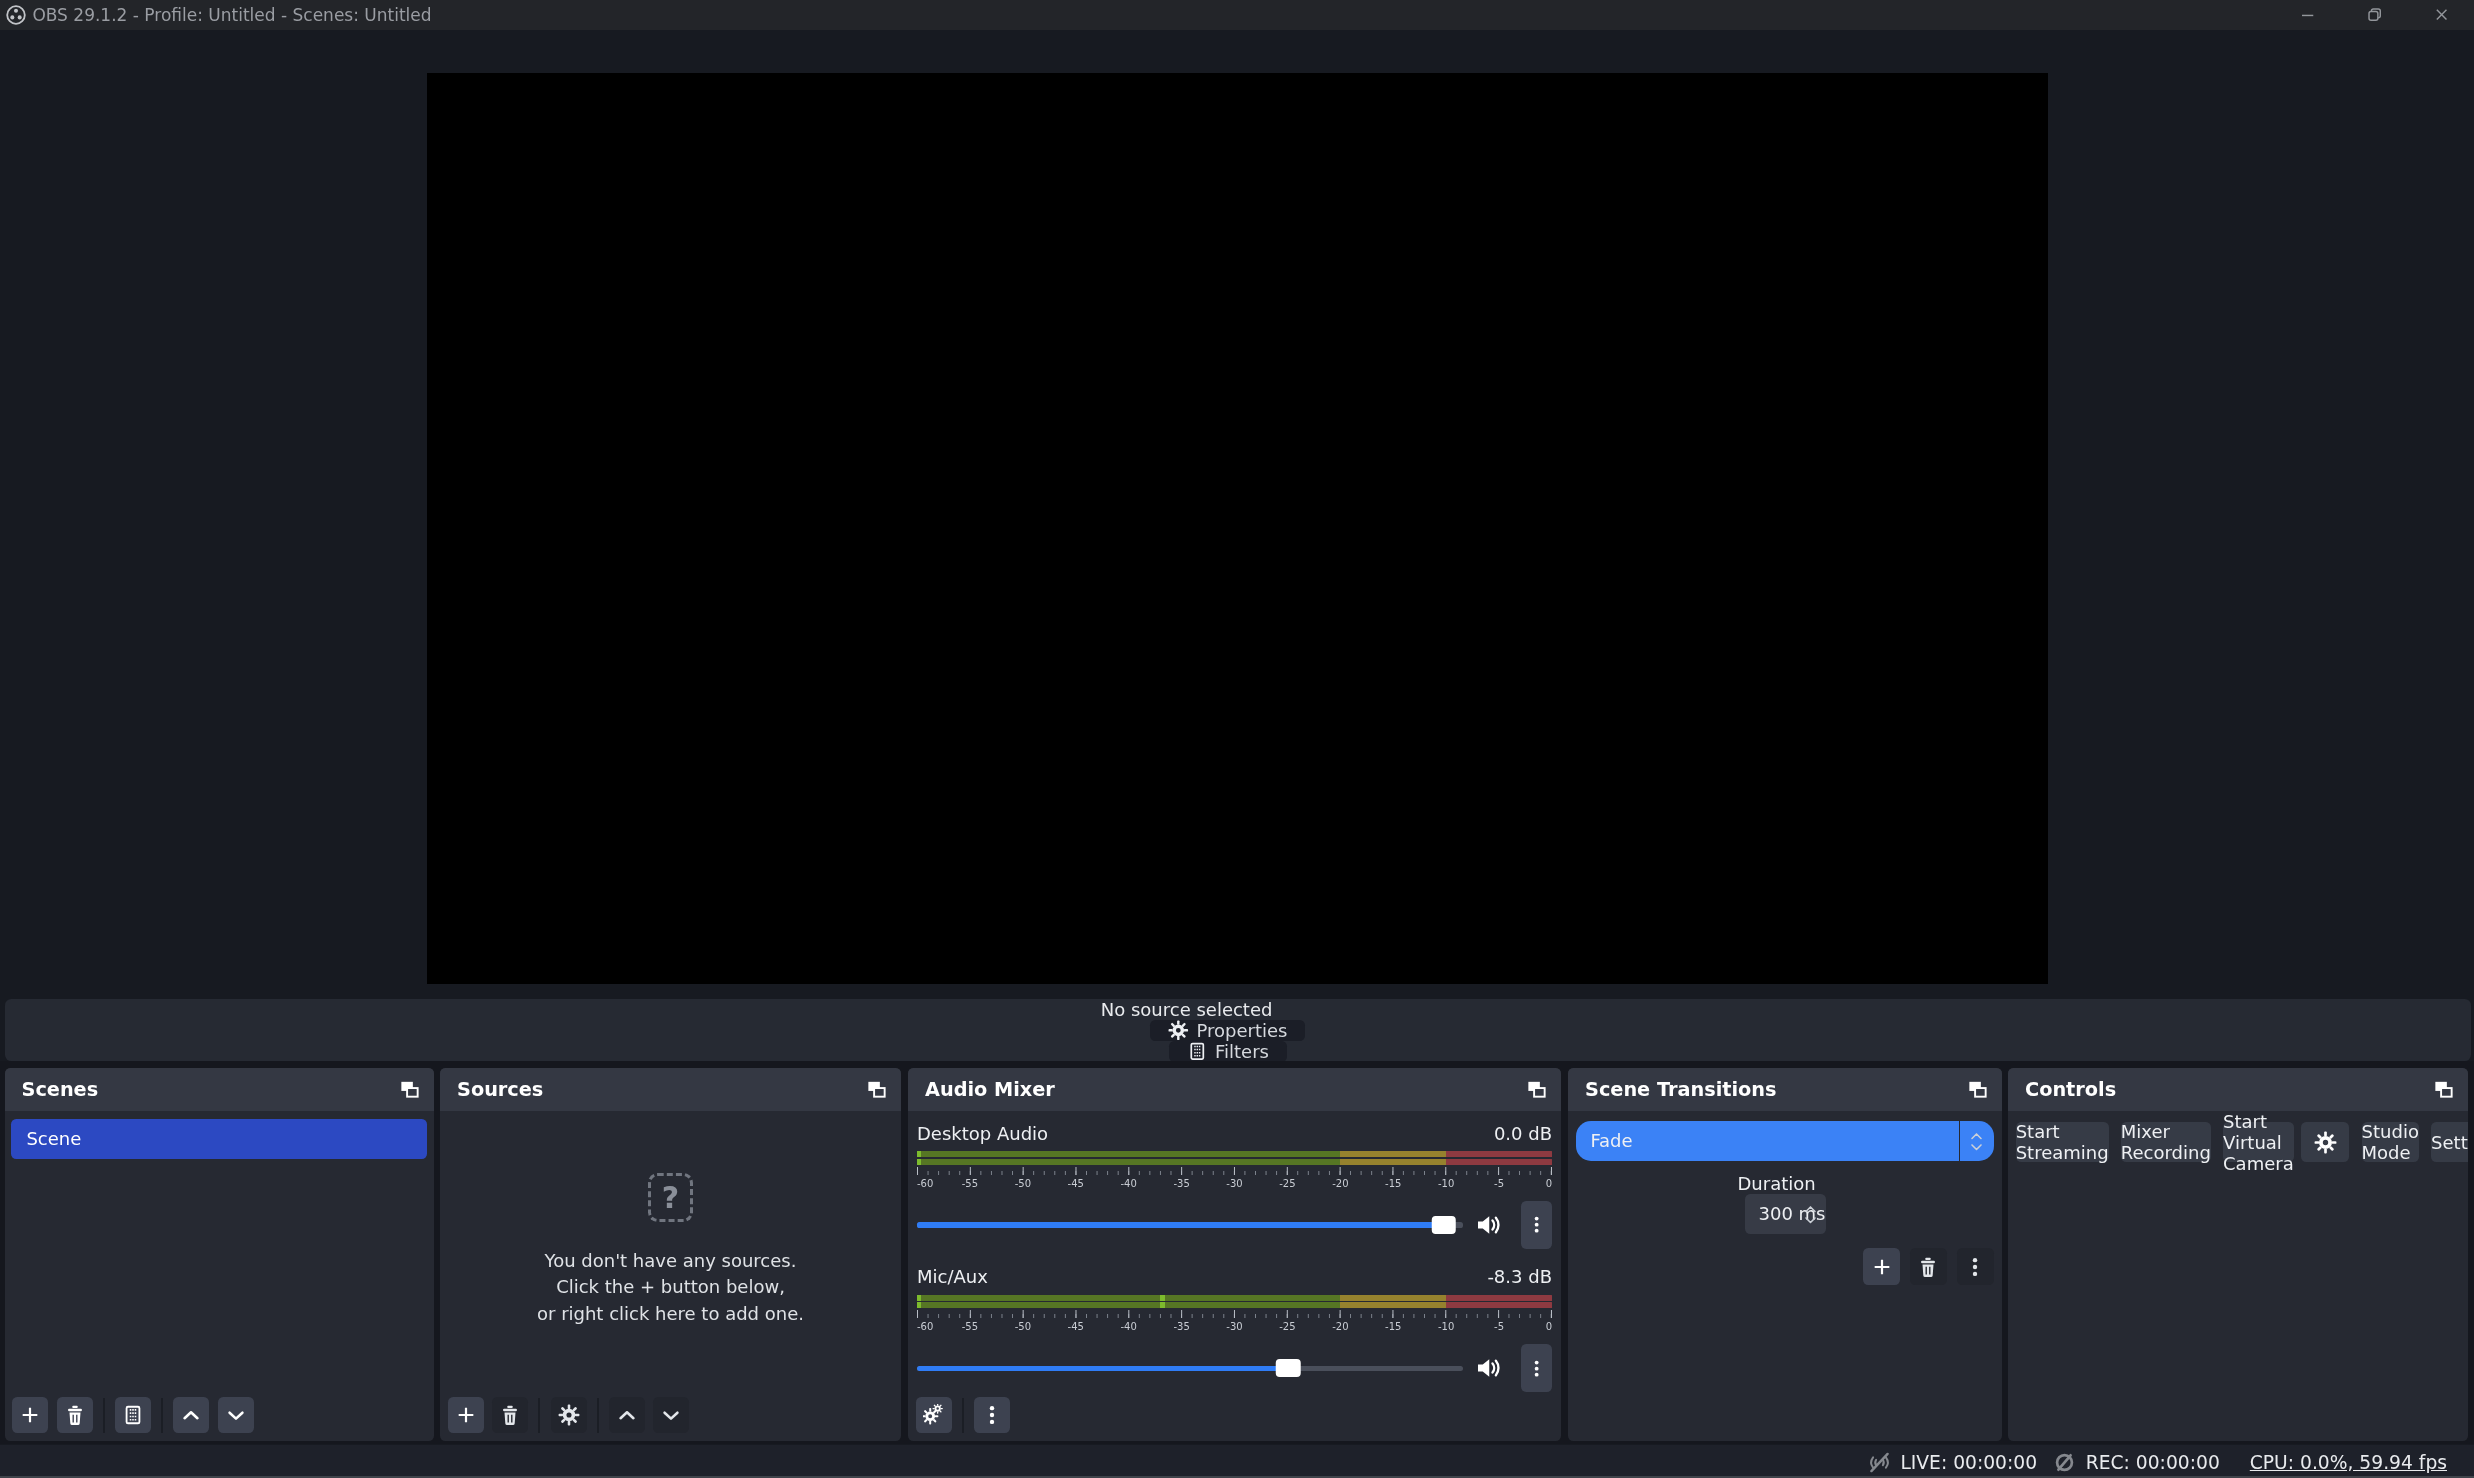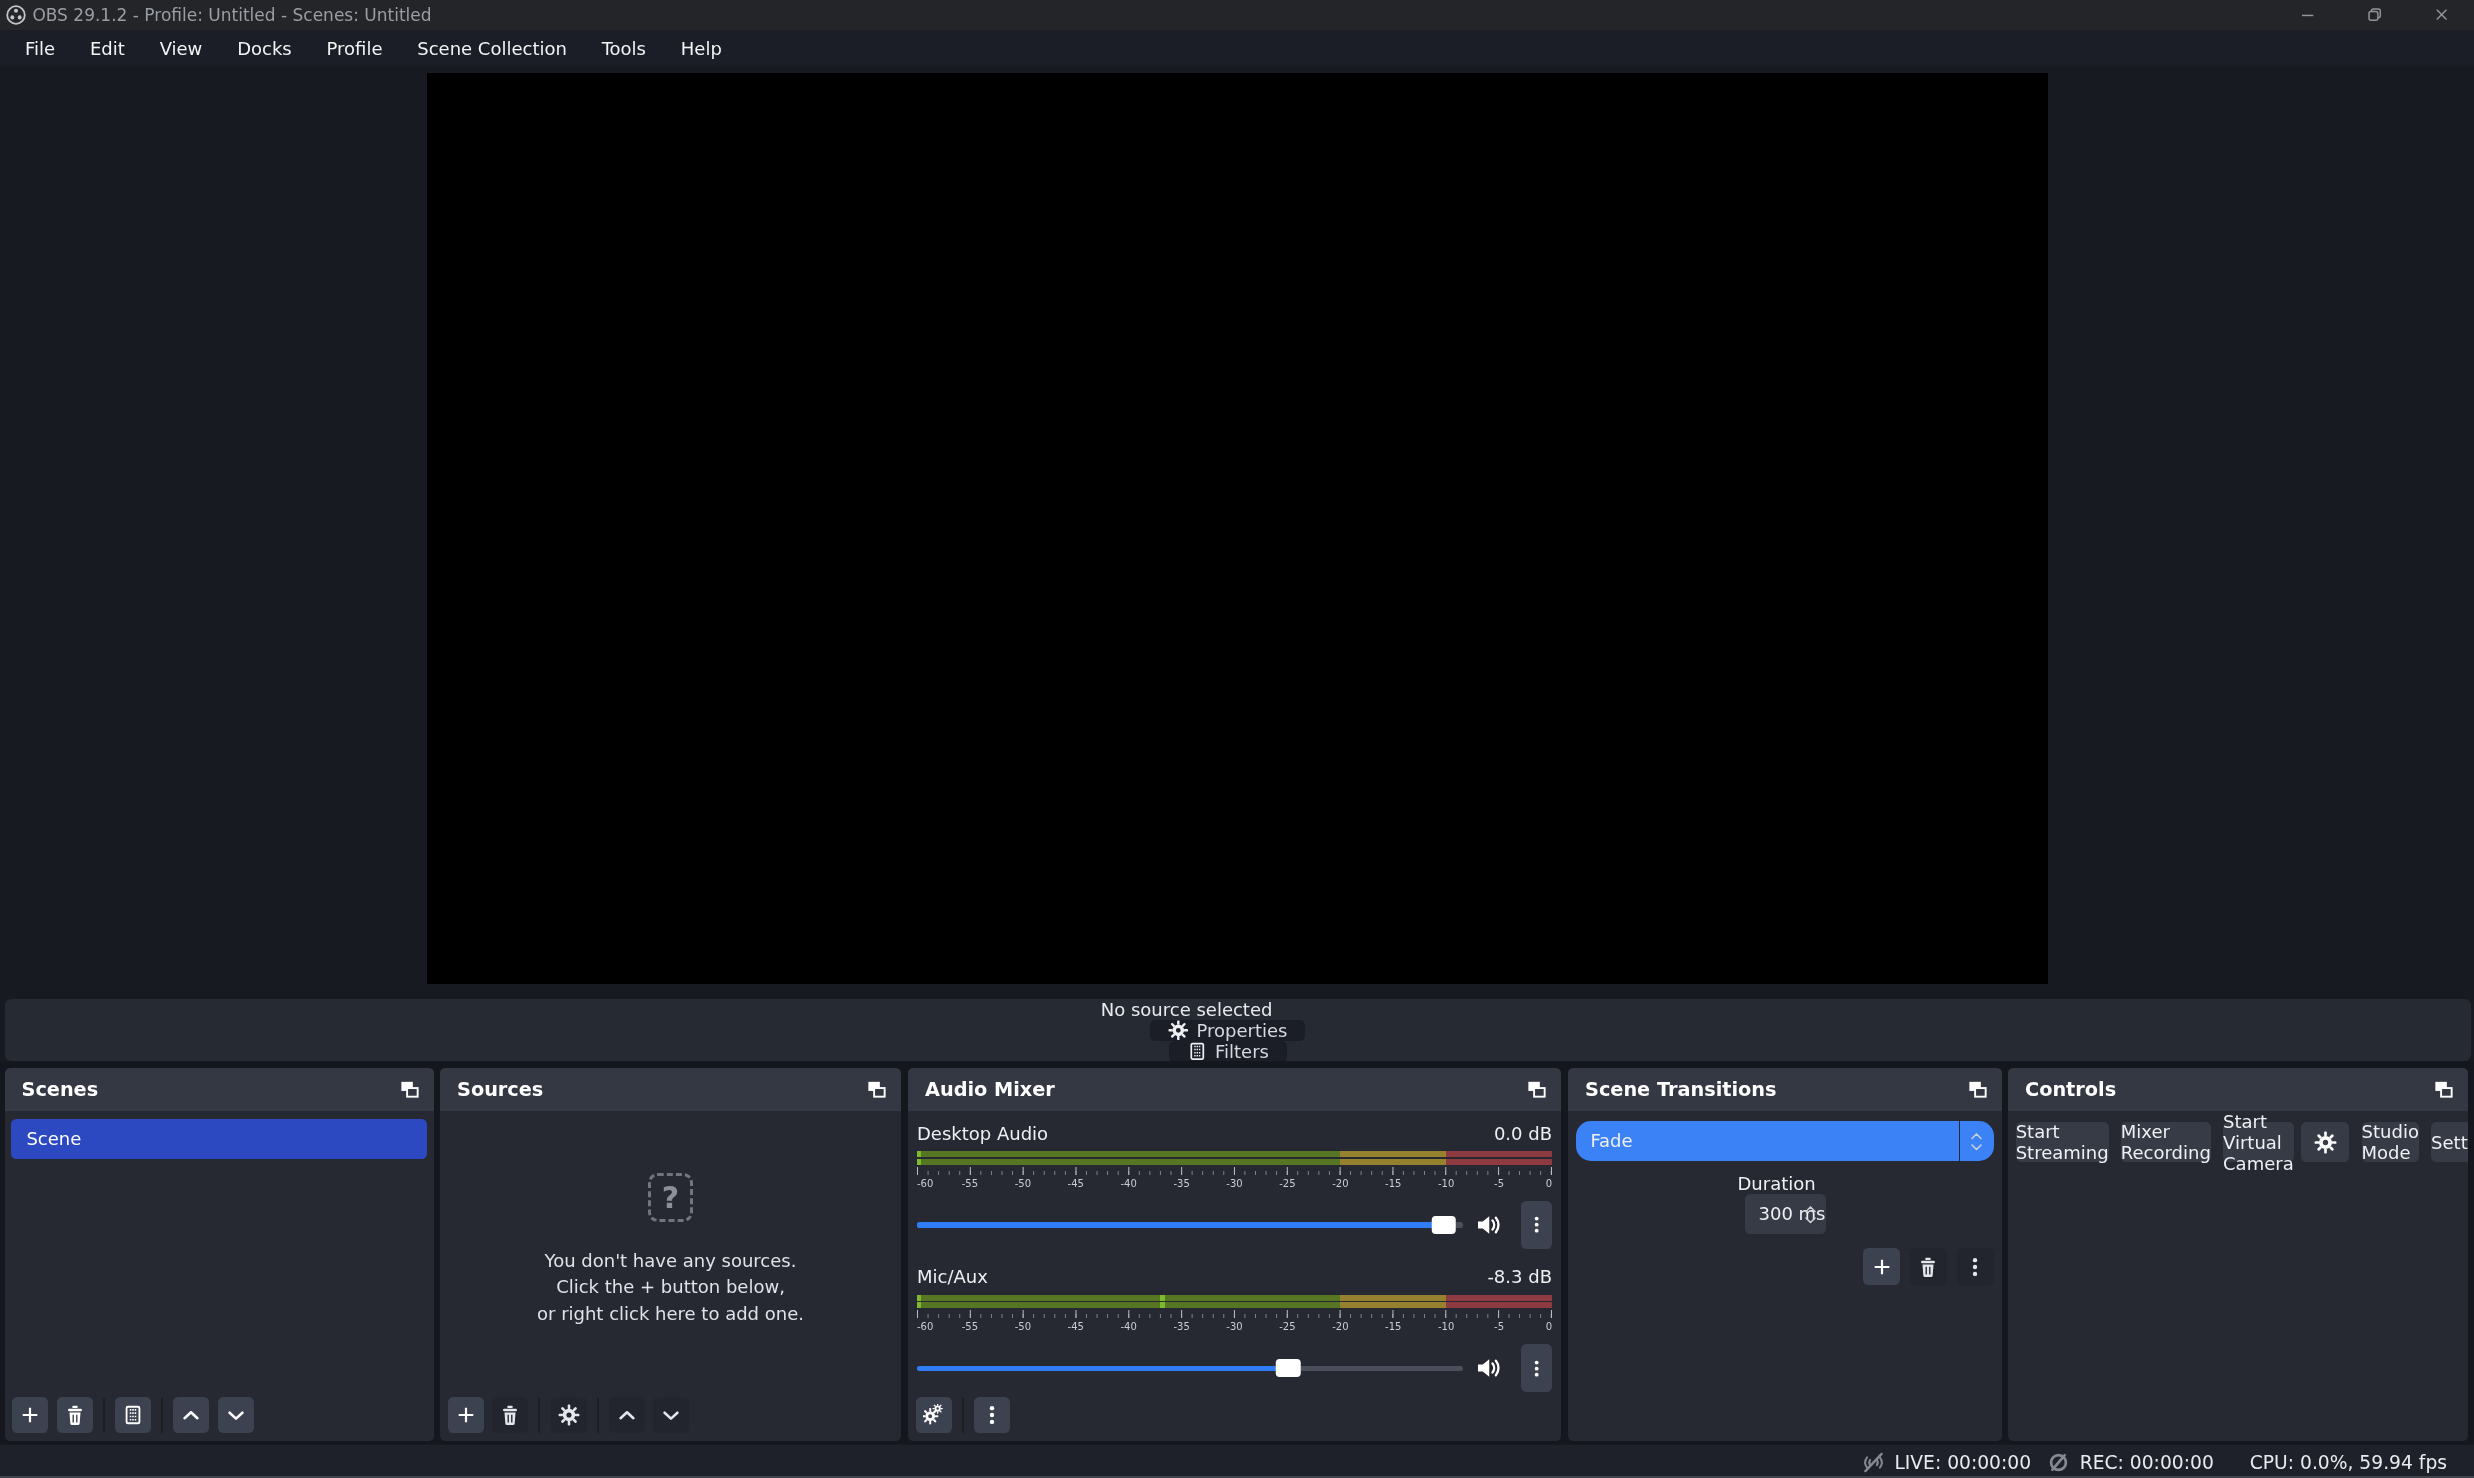--- a/index.html
+++ b/index.html
@@ -114,21 +114,21 @@
     display:flex; align-items:center; justify-content:center; font-size:18px; color:#eef0f3; }
   .ctl-gear { flex:0 0 48px; height:40px; background:#363b46; border-radius:5.2px;
     display:flex; align-items:center; justify-content:center; color:#fff; }
   .ctl-gear svg { width:23px; height:23px; }
   
   .statusbar { position:absolute; left:0; top:1445px; width:100%; height:34px; background:#1e212a;
     display:flex; align-items:center; justify-content:flex-end; padding-right:28px; gap:14px; }
   .status-group { display:flex; align-items:center; gap:7.7px; }
   .status-group svg { width:27px; height:27px; color:#85888e; }
   .status-text { font-size:18.7px; color:#e9ebee; }
-  .status-cpu { margin-left:22px; }
+  .status-cpu { margin-left:16px;text-decoration:underline; }
   .bottom-edge { position:absolute; left:0; bottom:0; width:100%; height:3.2px; background:#3f434a; }
 </style>
 </head>
 <body>
 
 <div id="root">
 
   <div class="titlebar">
     <svg class="logo" viewBox="0 0 24 24">
       <circle cx="12" cy="12" r="9.6" fill="none" stroke="currentColor" stroke-width="2"></circle>
@@ -150,30 +150,20 @@
         </svg>
       </div>
       <div class="win-btn">
         <svg viewBox="0 0 24 24">
             <path d="M6 6l12 12M18 6L6 18" stroke="currentColor" stroke-width="1.8" fill="none"></path>
           </svg>
       </div>
     </div>
   </div>
 
-  <div class="menubar">
-    <span class="menu-item">File</span>
-    <span class="menu-item">Edit</span>
-    <span class="menu-item">View</span>
-    <span class="menu-item">Docks</span>
-    <span class="menu-item">Profile</span>
-    <span class="menu-item">Scene Collection</span>
-    <span class="menu-item">Tools</span>
-    <span class="menu-item">Help</span>
-  </div>
 
   <div class="workspace">
     <div class="canvas"></div>
   </div>
 
   <div class="srcbar">
     <span class="srcbar-label">No source selected</span>
     <div class="tool-btn">
       <svg viewBox="0 0 24 24" fill="currentColor">
         <rect x="10.6" y="0.6" width="2.8" height="5" rx="1"></rect>

